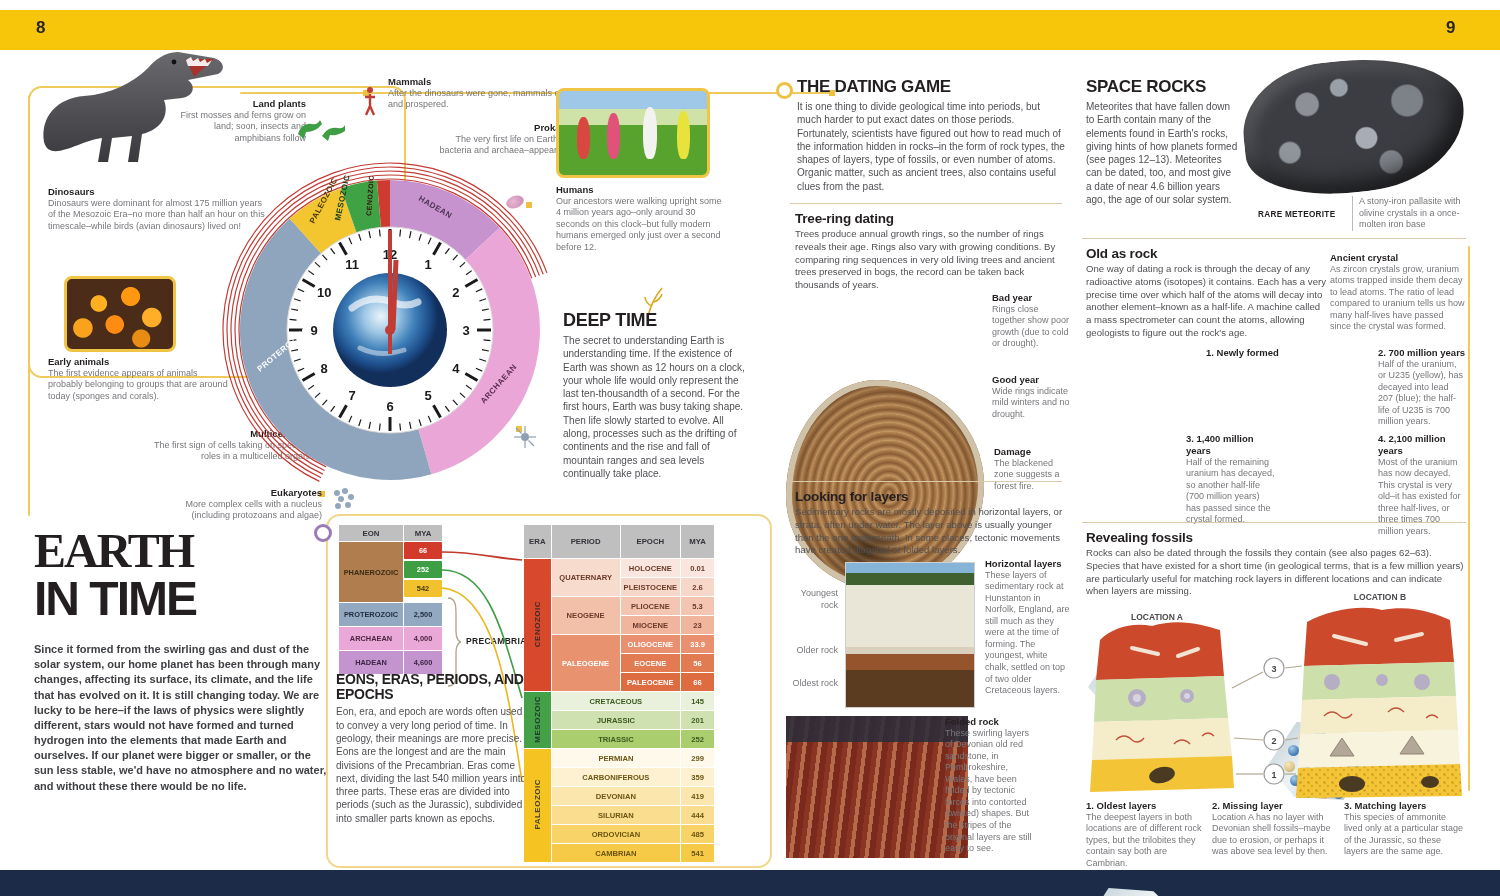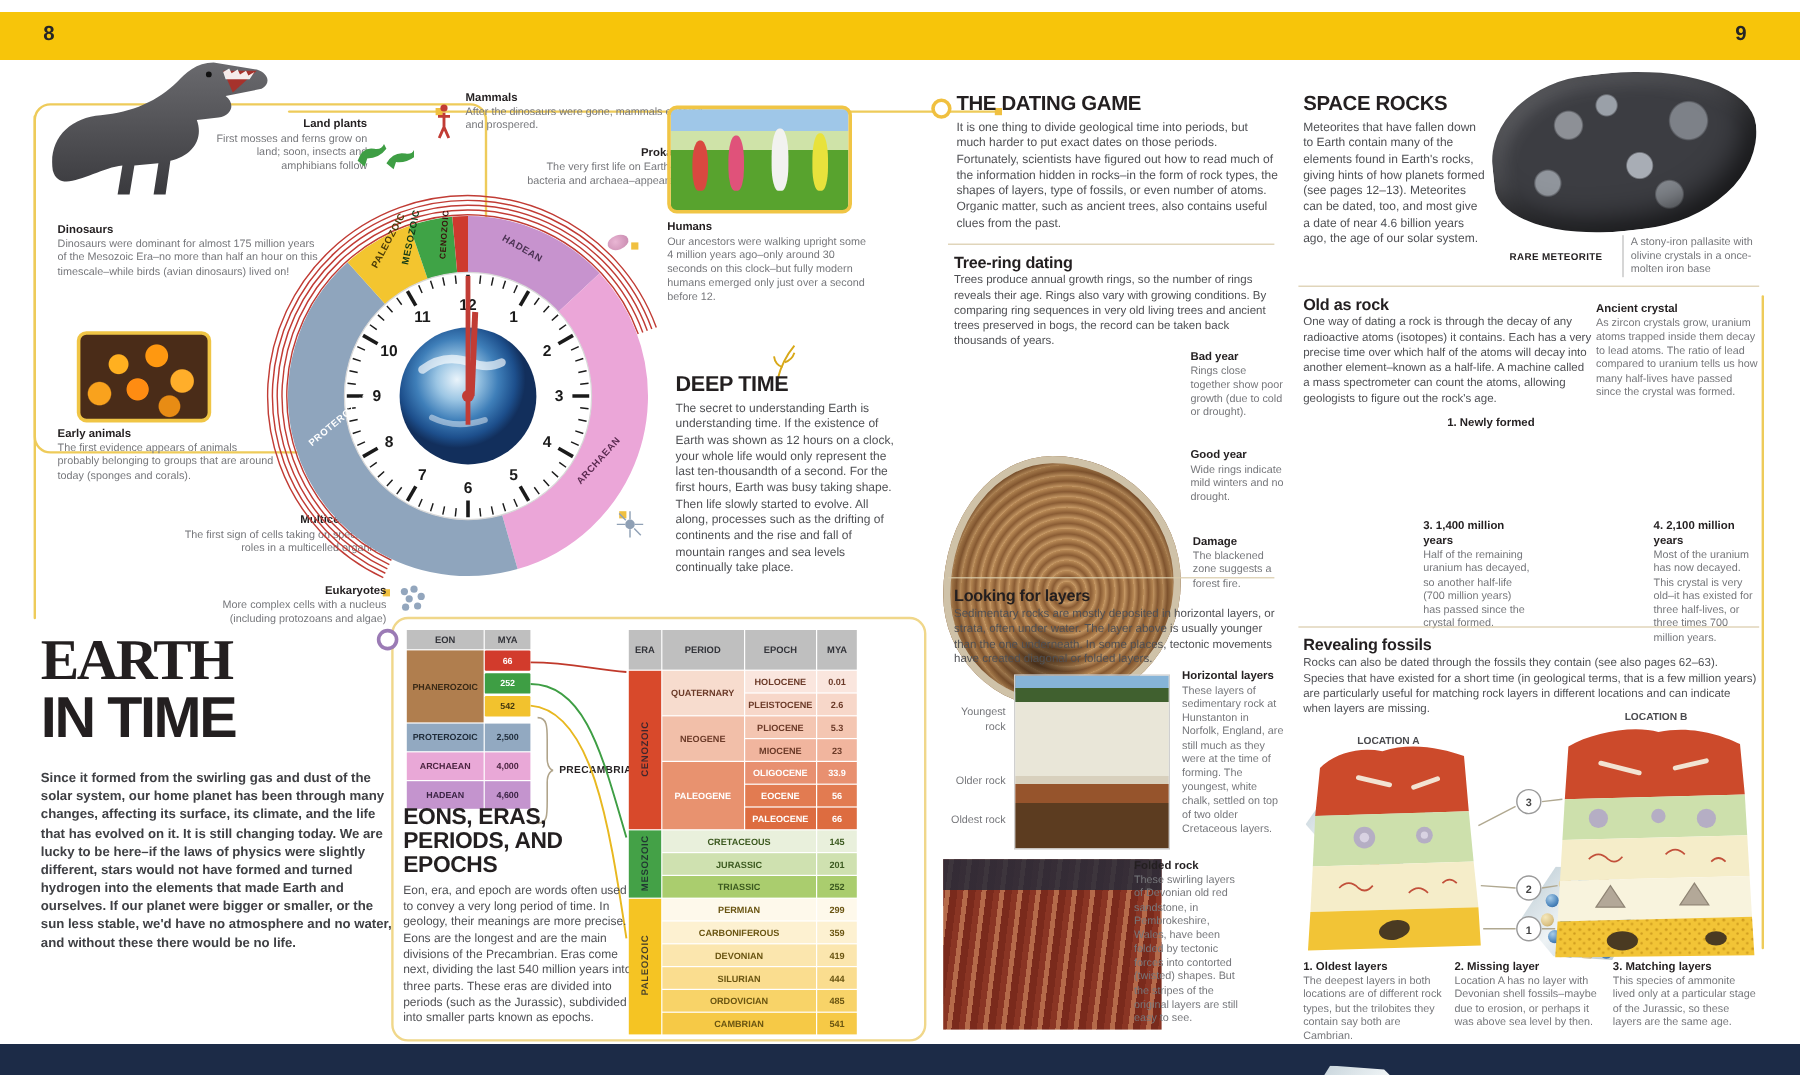--- a/index.html
+++ b/index.html
@@ -340,21 +340,21 @@
   </svg>
   <div class="abs cap-t" style="left:466px;top:636px;font-size:8.5px;letter-spacing:.3px;">PRECAMBRIAN</div>
 
   <svg class="abs" style="left:442px;top:540px;" width="82" height="290" viewBox="0 0 82 290">
     <path d="M0,12 C34,12 52,18 80,20" fill="none" stroke="#c0392b" stroke-width="1.6"></path>
     <path d="M0,30 C46,30 60,90 80,158" fill="none" stroke="#3e9e44" stroke-width="1.6"></path>
     <path d="M0,48 C52,52 66,150 80,242" fill="none" stroke="#e8b820" stroke-width="1.6"></path>
   </svg>
 
   <div class="abs" style="left:336px;top:672px;width:192px;">
-    <div class="h1" style="font-size:19px;line-height:1.05;">EONS, ERAS, PERIODS, AND EPOCHS</div>
+    <div class="h1" style="font-size:14px;line-height:1.05;">EONS, ERAS, PERIODS, AND EPOCHS</div>
     <div class="body" style="margin-top:4px;">Eon, era, and epoch are words often used to convey a very long period of time. In geology, their meanings are more precise. Eons are the longest and are the main divisions of the Precambrian. Eras come next, dividing the last 540 million years into three parts. These eras are divided into periods (such as the Jurassic), subdivided into smaller parts known as epochs.</div>
   </div>
 
   <table id="era-table" class="abs" style="left:523px;top:524px;">
     <thead>
         <tr>
       <th style="width:26px;">ERA</th>
       <th style="width:66px;">PERIOD</th>
       <th style="width:58px;">EPOCH</th>
       <th style="width:32px;">MYA</th>
@@ -540,20 +540,24 @@
       <b class="dot-b" style="left: 78%; top: 50%;"></b>
       <b class="dot-b" style="left: 22%; top: 68%;"></b>
       <b class="dot-y" style="left: 38%; top: 68%;"></b>
       <b class="dot-b" style="left: 54%; top: 68%;"></b>
       <b class="dot-b" style="left: 70%; top: 68%;"></b>
       <b class="dot-y" style="left: 84%; top: 70%;"></b>
       <b class="dot-b" style="left: 32%; top: 85%;"></b>
       <b class="dot-y" style="left: 48%; top: 86%;"></b>
       <b class="dot-b" style="left: 64%; top: 85%;"></b>
     </div>
+  <div class="abs" style="left:1378px;top:347px;width:88px;">
+    <div class="cap-t">2. 700 million years</div>
+    <div class="cap">Half of the uranium, or U235 (yellow), has decayed into lead 207 (blue); the half-life of U235 is 700 million years.</div>
+  </div>
   <div class="abs crystal" style="left:1080px;top:432px;width:102px;height:82px;"></div>
   <div class="abs" style="left:1186px;top:433px;width:90px;">
     <div class="cap-t">3. 1,400 million years</div>
     <div class="cap">Half of the remaining uranium has decayed, so another half-life (700 million years) has passed since the crystal formed.</div>
   </div>
 
   <div class="abs" style="left:1378px;top:433px;width:88px;">
     <div class="cap-t">4. 2,100 million years</div>
     <div class="cap">Most of the uranium has now decayed. This crystal is very old–it has existed for three half-lives, or three times 700 million years.</div>
   </div>

